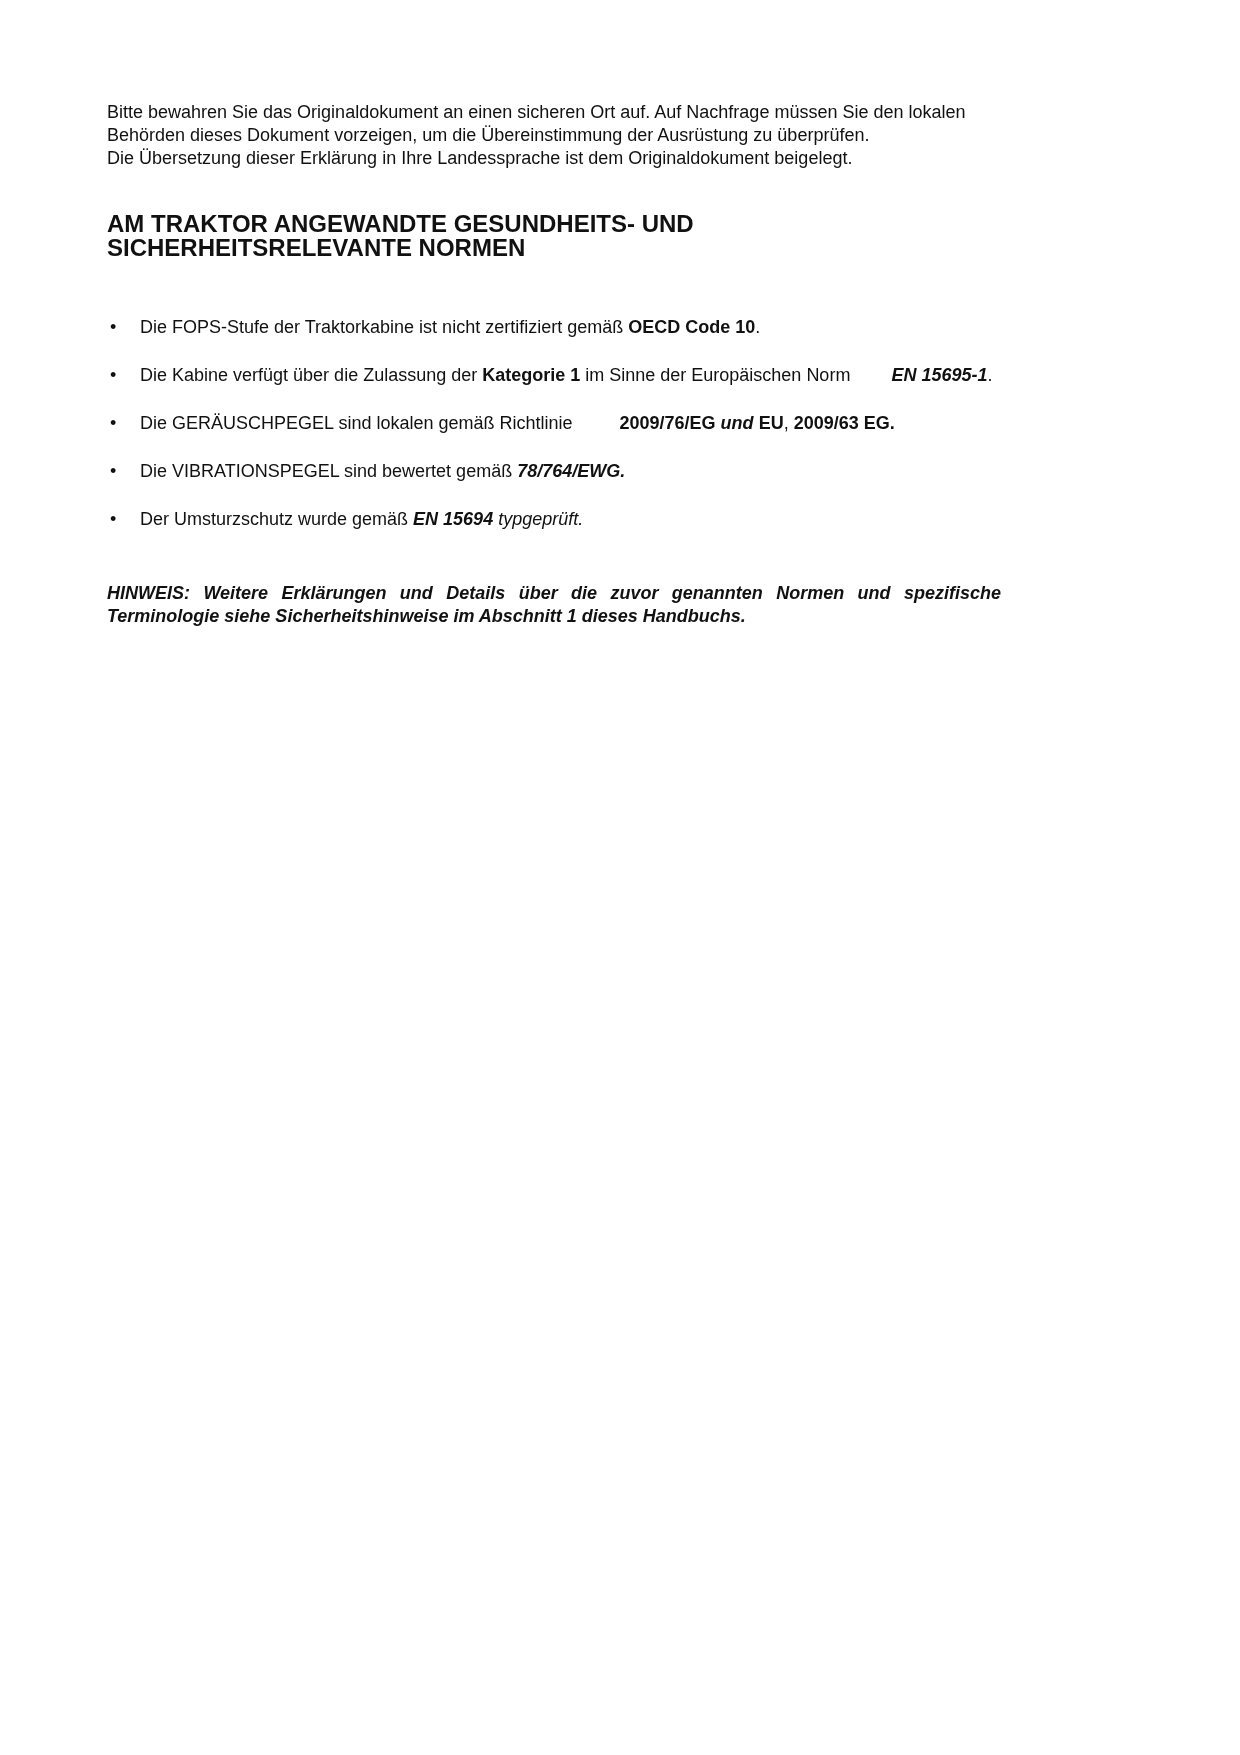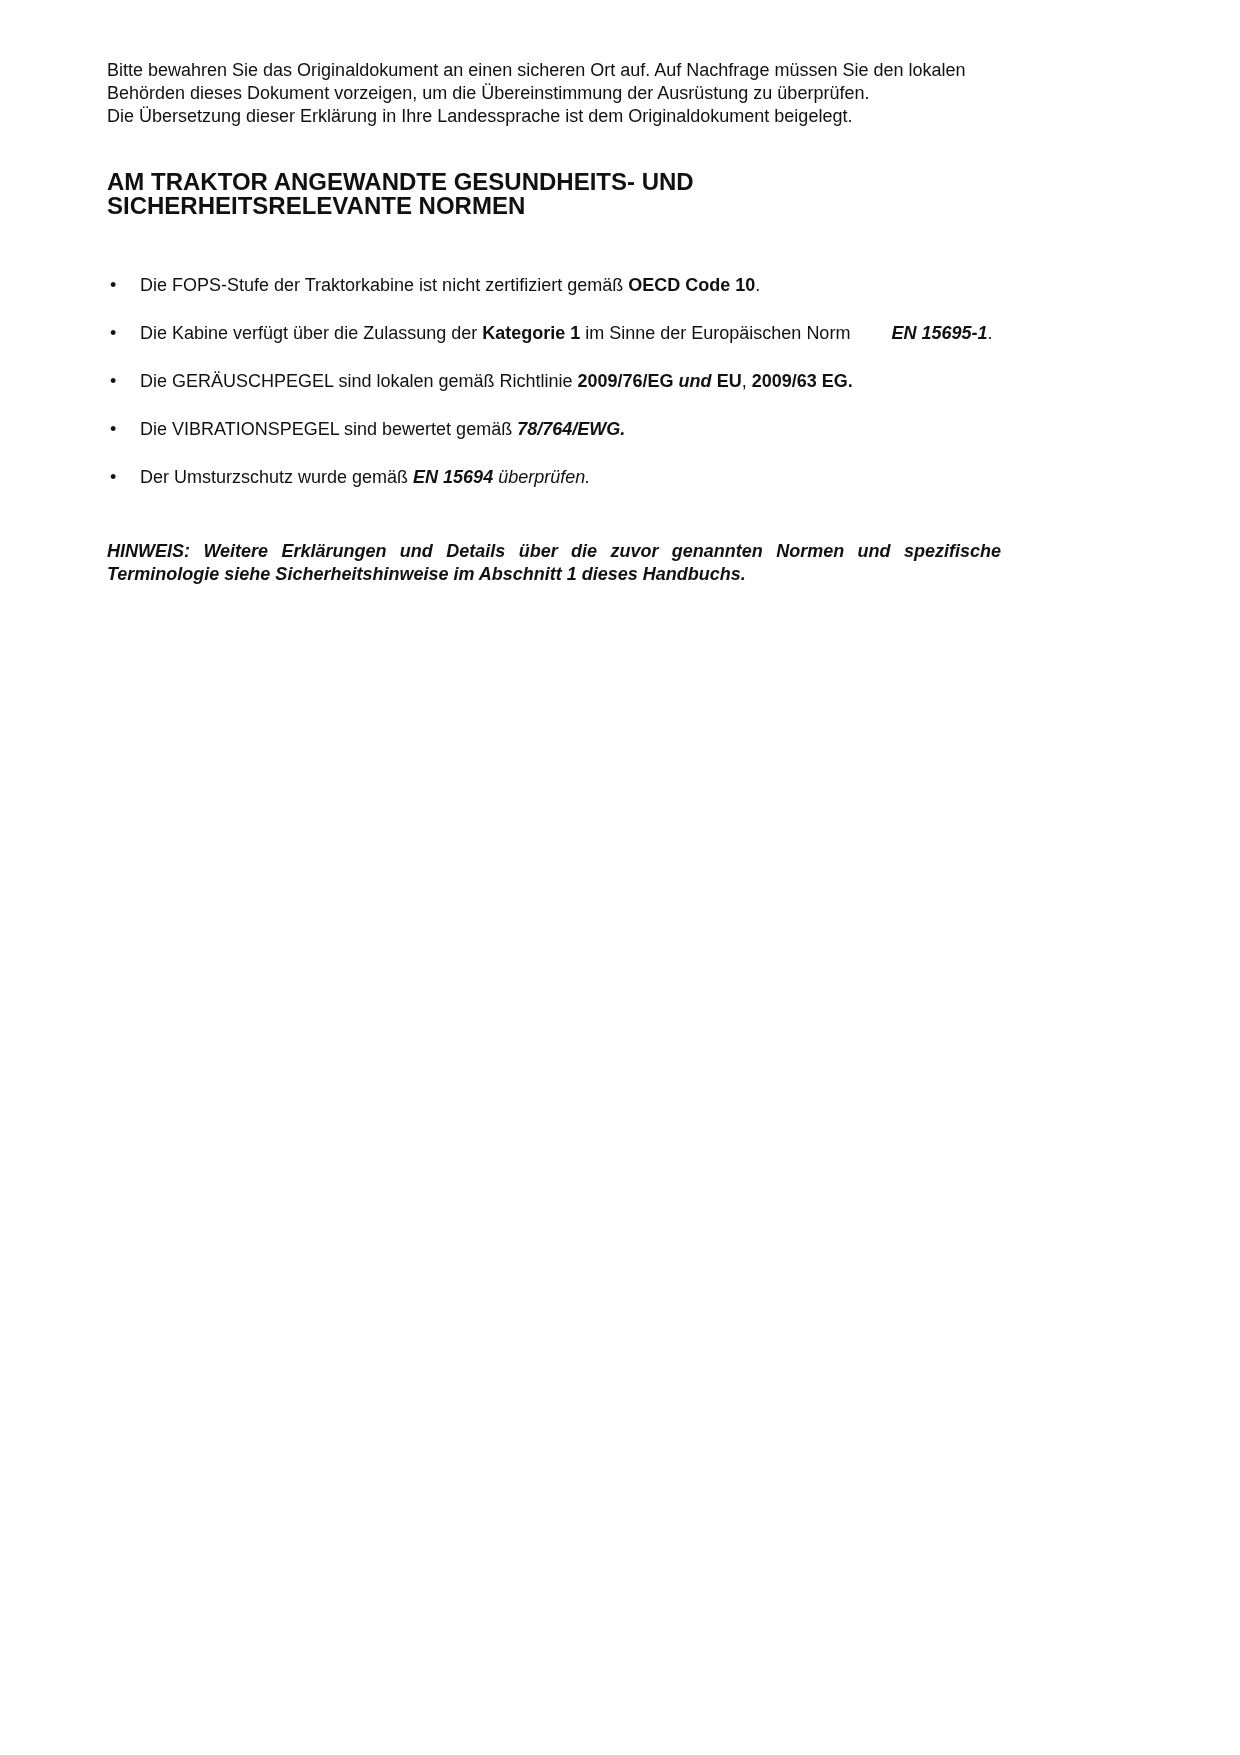--- a/index.html
+++ b/index.html
@@ -10,21 +10,21 @@
   .page {
     position: relative;
     width: 1240px;
     height: 1755px;
     box-sizing: border-box;
     background: #ffffff;
     color: #111111;
     font-family: "Liberation Sans", sans-serif;
     font-size: 18px;
     line-height: 23px;
-    padding: 59px 235px 0 107px;
+    padding: 101px 235px 0 107px;
     overflow: hidden;
   }
   .intro { margin: 0; }
   .intro-line { display: block; }
   .section-heading {
     font-size: 24px;
     line-height: 24px;
     font-weight: bold;
     margin: 42px 0 0 0;
   }
@@ -64,27 +64,27 @@
     <li>
       <span class="bullet-marker">•</span>
       <span class="li-text"><span>Die FOPS-Stufe der Traktorkabine ist nicht zertifiziert gemäß </span><span style="font-weight: bold; text-align: center;">OECD Code 10</span><span>.</span></span>
     </li>
     <li>
       <span class="bullet-marker">•</span>
       <span class="li-text"><span>Die Kabine verfügt über die Zulassung der </span><span style="font-weight: bold;">Kategorie 1</span><span> im Sinne der Europäischen Norm </span><span style="font-weight: bold; font-style: italic; margin-left: 36px;">EN 15695-1</span><span>.</span></span>
     </li>
     <li>
       <span class="bullet-marker">•</span>
-      <span class="li-text"><span>Die GERÄUSCHPEGEL sind lokalen gemäß Richtlinie </span><span style="font-weight: bold;">2009/76/EG</span><span> </span><span style="font-weight: bold; font-style: italic;">und</span><span> </span><span style="font-weight: bold;">EU</span><span>, </span><span style="font-weight: bold;">2009/63 EG.</span></span>
+      <span class="li-text"><span>Die GERÄUSCHPEGEL sind lokalen gemäß Richtlinie </span><span style="font-weight: bold; margin-left: 42px;">2009/76/EG</span><span> </span><span style="font-weight: bold; font-style: italic;">und</span><span> </span><span style="font-weight: bold;">EU</span><span>, </span><span style="font-weight: bold;">2009/63 EG.</span></span>
     </li>
     <li>
       <span class="bullet-marker">•</span>
       <span class="li-text"><span>Die VIBRATIONSPEGEL sind bewertet gemäß </span><span style="font-weight: bold; font-style: italic;">78/764/EWG.</span></span>
     </li>
     <li>
       <span class="bullet-marker">•</span>
-      <span class="li-text"><span>Der Umsturzschutz wurde gemäß </span><span style="font-weight: bold; font-style: italic;">EN 15694</span><span style="font-style: italic;"> überprüfen.</span></span>
+      <span class="li-text"><span>Der Umsturzschutz wurde gemäß </span><span style="font-weight: bold; font-style: italic;">EN 15694</span><span style="font-style: italic;"> typgeprüft.</span></span>
     </li>
   </ul>
 
   <p class="note"><span style="font-weight: bold; font-style: italic;">HINWEIS: Weitere Erklärungen und Details über die zuvor genannten Normen und spezifische Terminologie siehe Sicherheitshinweise im Abschnitt 1 dieses Handbuchs.</span></p>
 
 </div>
 
 </body></html>

